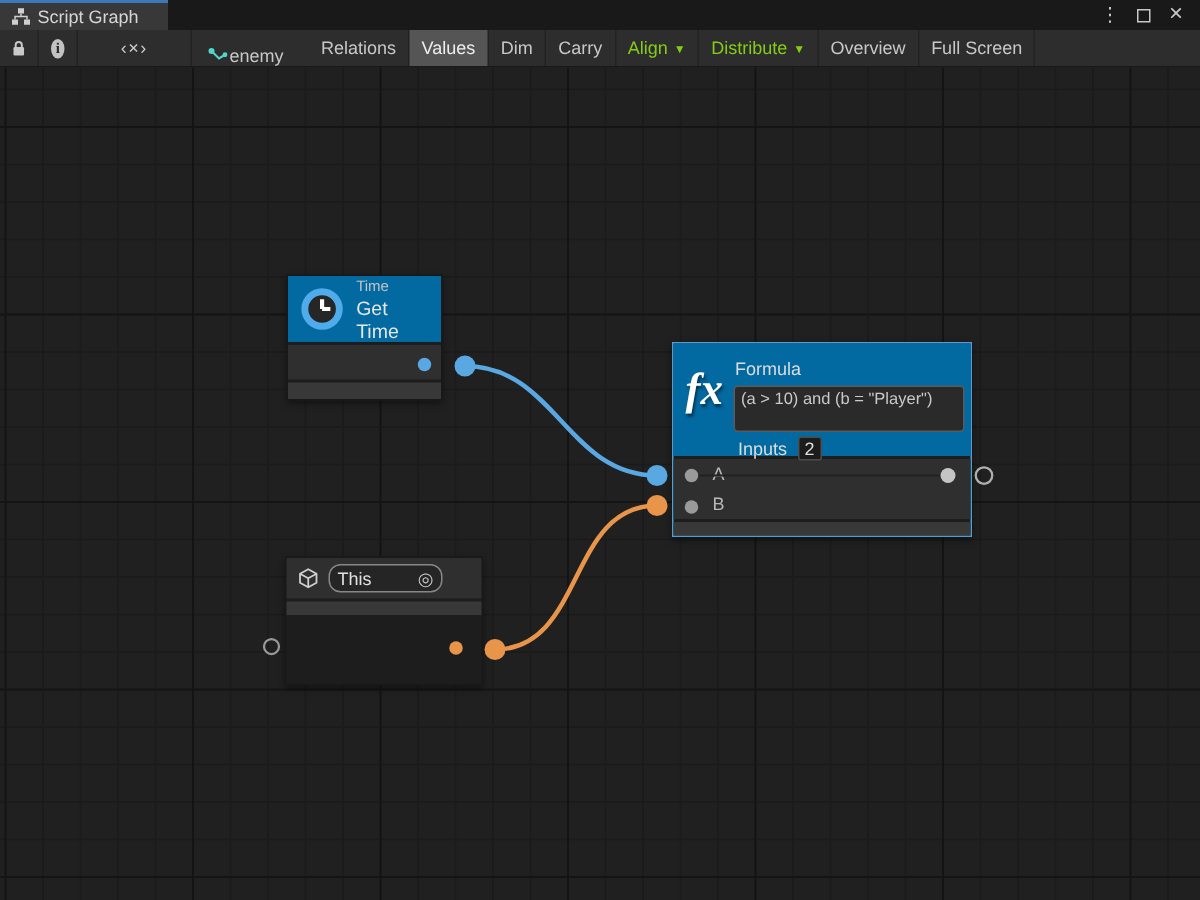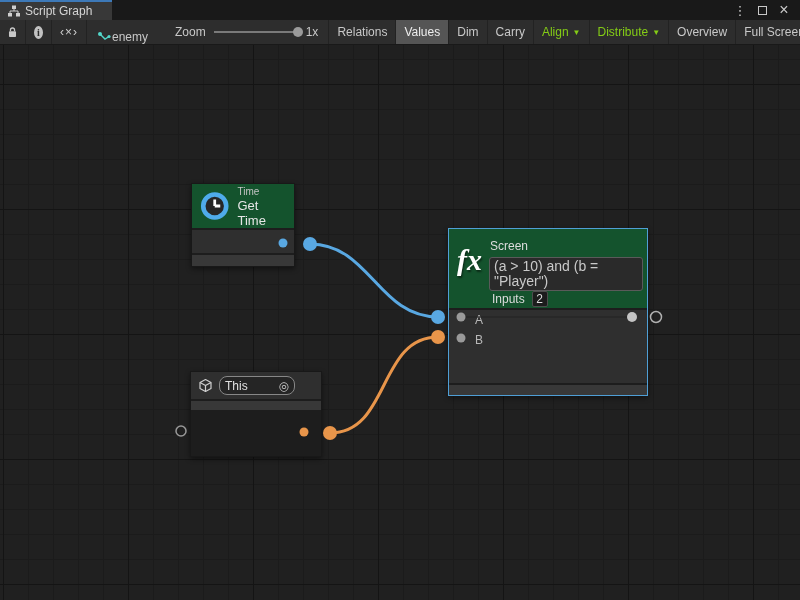--- a/index.html
+++ b/index.html
@@ -52,44 +52,44 @@
               linear-gradient(#141414 1px, transparent 1px),
               linear-gradient(90deg,#141414 1px, transparent 1px),
               linear-gradient(#1b1b1b 1px, transparent 1px),
               linear-gradient(90deg,#1b1b1b 1px, transparent 1px);
             background-size:125px 125px,125px 125px,25px 25px,25px 25px;
             background-position:3px 39px,3px 39px,3px 14px,3px 14px; }
 
   .node { position:absolute; display:flex; flex-direction:column; gap:2px;
           background:#1d1d1d; border:1px solid #181818;
           box-shadow:0 2px 5px rgba(0,0,0,.45); }
-  .node .hdr { background:#14532d; display:flex; align-items:center; gap:8px;
+  .node .hdr { background:#0369a1; display:flex; align-items:center; gap:8px;
                padding:0 8px; }
   .node .body { background:#2f2f2f; flex:1; }
   .node .foot { background:#383838; }
   .cat { font-size:10px; color:#c4c4c4; line-height:13px; }
   .ttl { font-size:13px; color:#e6e6e6; line-height:15px; }
 
   
   #node-get-time { left:191px; top:138px; width:104px; height:84px; }
   #node-get-time .hdr { height:44px; }
   #node-get-time .body { height:23px; flex:none; }
   #node-get-time .foot { height:11px; }
 
   
-  #node-formula { left:448px; top:183px; width:200px; height:168px;
+  #node-formula { left:448px; top:183px; width:200px; height:130px;
                   border:1px solid #4f9fd6; }
   #node-formula .hdr { height:79px; align-items:flex-start; position:relative; }
   .fx { font-family:"Liberation Serif","DejaVu Serif",serif; font-style:italic;
         font-weight:bold; font-size:30px; color:#fff; position:absolute;
         left:8px; top:14px; text-shadow:1px 2px 2px rgba(0,0,0,.5); }
   .formula-title { position:absolute; left:41px; top:10px; font-size:12px; color:#ddd; }
   .expr-box { position:absolute; left:40px; top:28px; width:154px; min-height:31px;
               background:#2a2a2a; border:1px solid #5a5a5a; border-radius:3px;
-              padding:1px 4px; font-size:14px; line-height:15px; color:#c9c9c9; }
+              padding:1px 4px; font-size:11px; line-height:15px; color:#c9c9c9; }
   .inputs-row { position:absolute; left:43px; top:62px; display:flex;
                 align-items:center; gap:7px; }
   .inputs-label { font-size:12px; color:#ddd; }
   .inputs-count { background:#1c1c1c; border:1px solid #4d4d4d; border-radius:2px;
                   min-width:16px; height:16px; text-align:center; font-size:12px;
                   line-height:14px; color:#ddd; padding:0 3px; }
   #node-formula .body { display:flex; flex-direction:column; }
   .port-row { height:20px; line-height:20px; padding-left:26px;
               font-size:12px; color:#b8b8b8; }
 
@@ -146,27 +146,20 @@
       <span class="codeglyph">‹×›</span>
     </div>
     <div class="breadcrumb">
       <svg width="14" height="13" viewBox="0 0 14 13">
         <path d="M3 3 L8 8 L12 5.5" stroke="#52d6c9" stroke-width="1.4" fill="none"></path>
         <circle cx="3" cy="3" r="2" fill="#52d6c9"></circle>
         <circle cx="12" cy="5.5" r="1.6" fill="#52d6c9"></circle>
       </svg>
       <span>enemy</span>
     </div>
-    <div class="zoomgrp">
-      <span>Zoom</span>
-      <span class="zoom-track">
-        <span class="zoom-handle"></span>
-      </span>
-      <span>1x</span>
-    </div>
     <div class="tbtn">
       <span>Relations</span>
       </div>
     <div class="tbtn active">
       <span>Values</span>
       </div>
     <div class="tbtn">
       <span>Dim</span>
       </div>
     <div class="tbtn">
@@ -201,21 +194,21 @@
           <div class="ttl">Get Time</div>
         </div>
       </div>
       <div class="body"></div>
       <div class="foot"></div>
     </div>
 
     <div class="node" id="node-formula">
       <div class="hdr">
         <span class="fx">fx</span>
-        <span class="formula-title">Screen</span>
+        <span class="formula-title">Formula</span>
         <div class="expr-box">(a &gt; 10) and (b = "Player")</div>
         <div class="inputs-row">
           <span class="inputs-label">Inputs</span>
           <span class="inputs-count">2</span>
         </div>
       </div>
       <div class="body">
         <div class="port-row">
           <span>A</span>
         </div>

